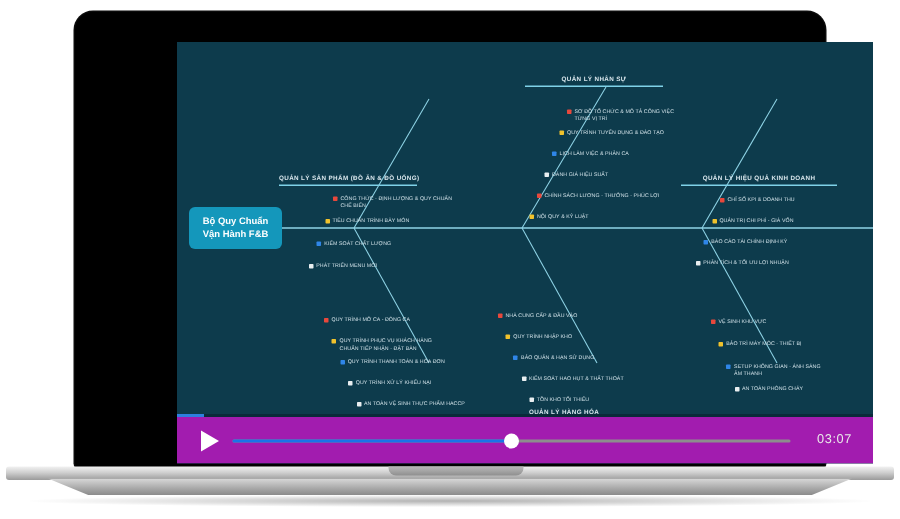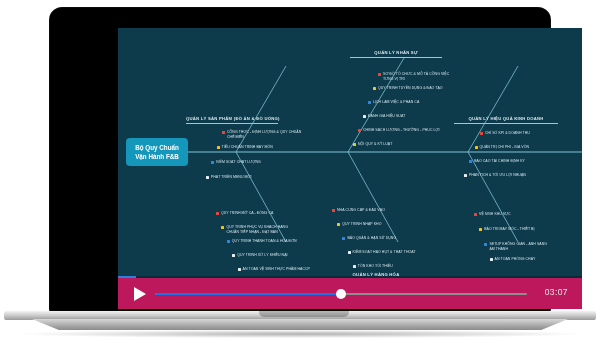--- a/index.html
+++ b/index.html
@@ -71,21 +71,21 @@
     width:3px;height:3px;flex:0 0 3px;margin-top:1px;border-radius:.5px;
   }
   .node-text{
     color:#cfe0e7;font-size:3.5px;line-height:1.35;white-space:pre-line;
     letter-spacing:.05px;
   }
 
   
   #player{
     position:absolute;left:0;top:248px;width:464px;height:33px;
-    background:#be185d;
+    background:#a21caf;
   }
   .accent-line{position:absolute;left:0;top:0;width:464px;height:1.5px;background:#0a2a3a;}
   .accent-line .seg{position:absolute;left:0;top:0;width:18px;height:1.5px;background:#2f7fe0;}
   .play-btn{
     position:absolute;left:16px;top:11px;width:0;height:0;
     border-left:12px solid #ffffff;
     border-top:7px solid transparent;border-bottom:7px solid transparent;
     cursor:pointer;
   }
   .track{

